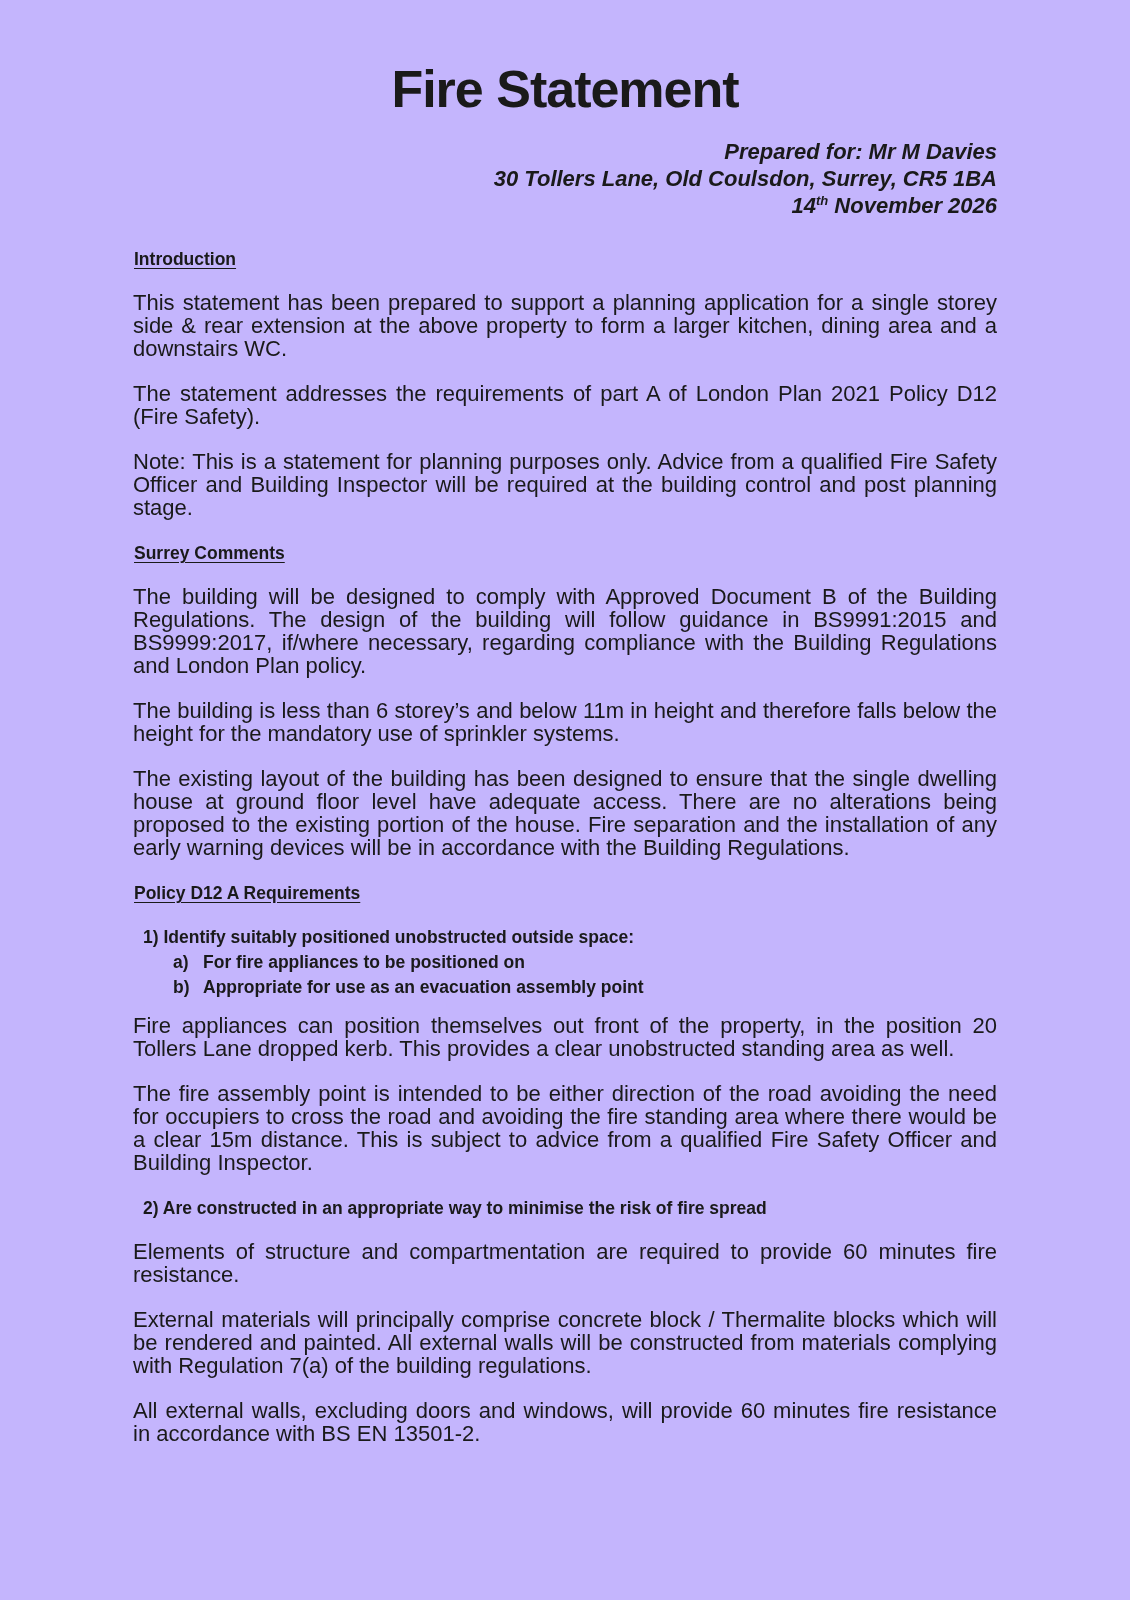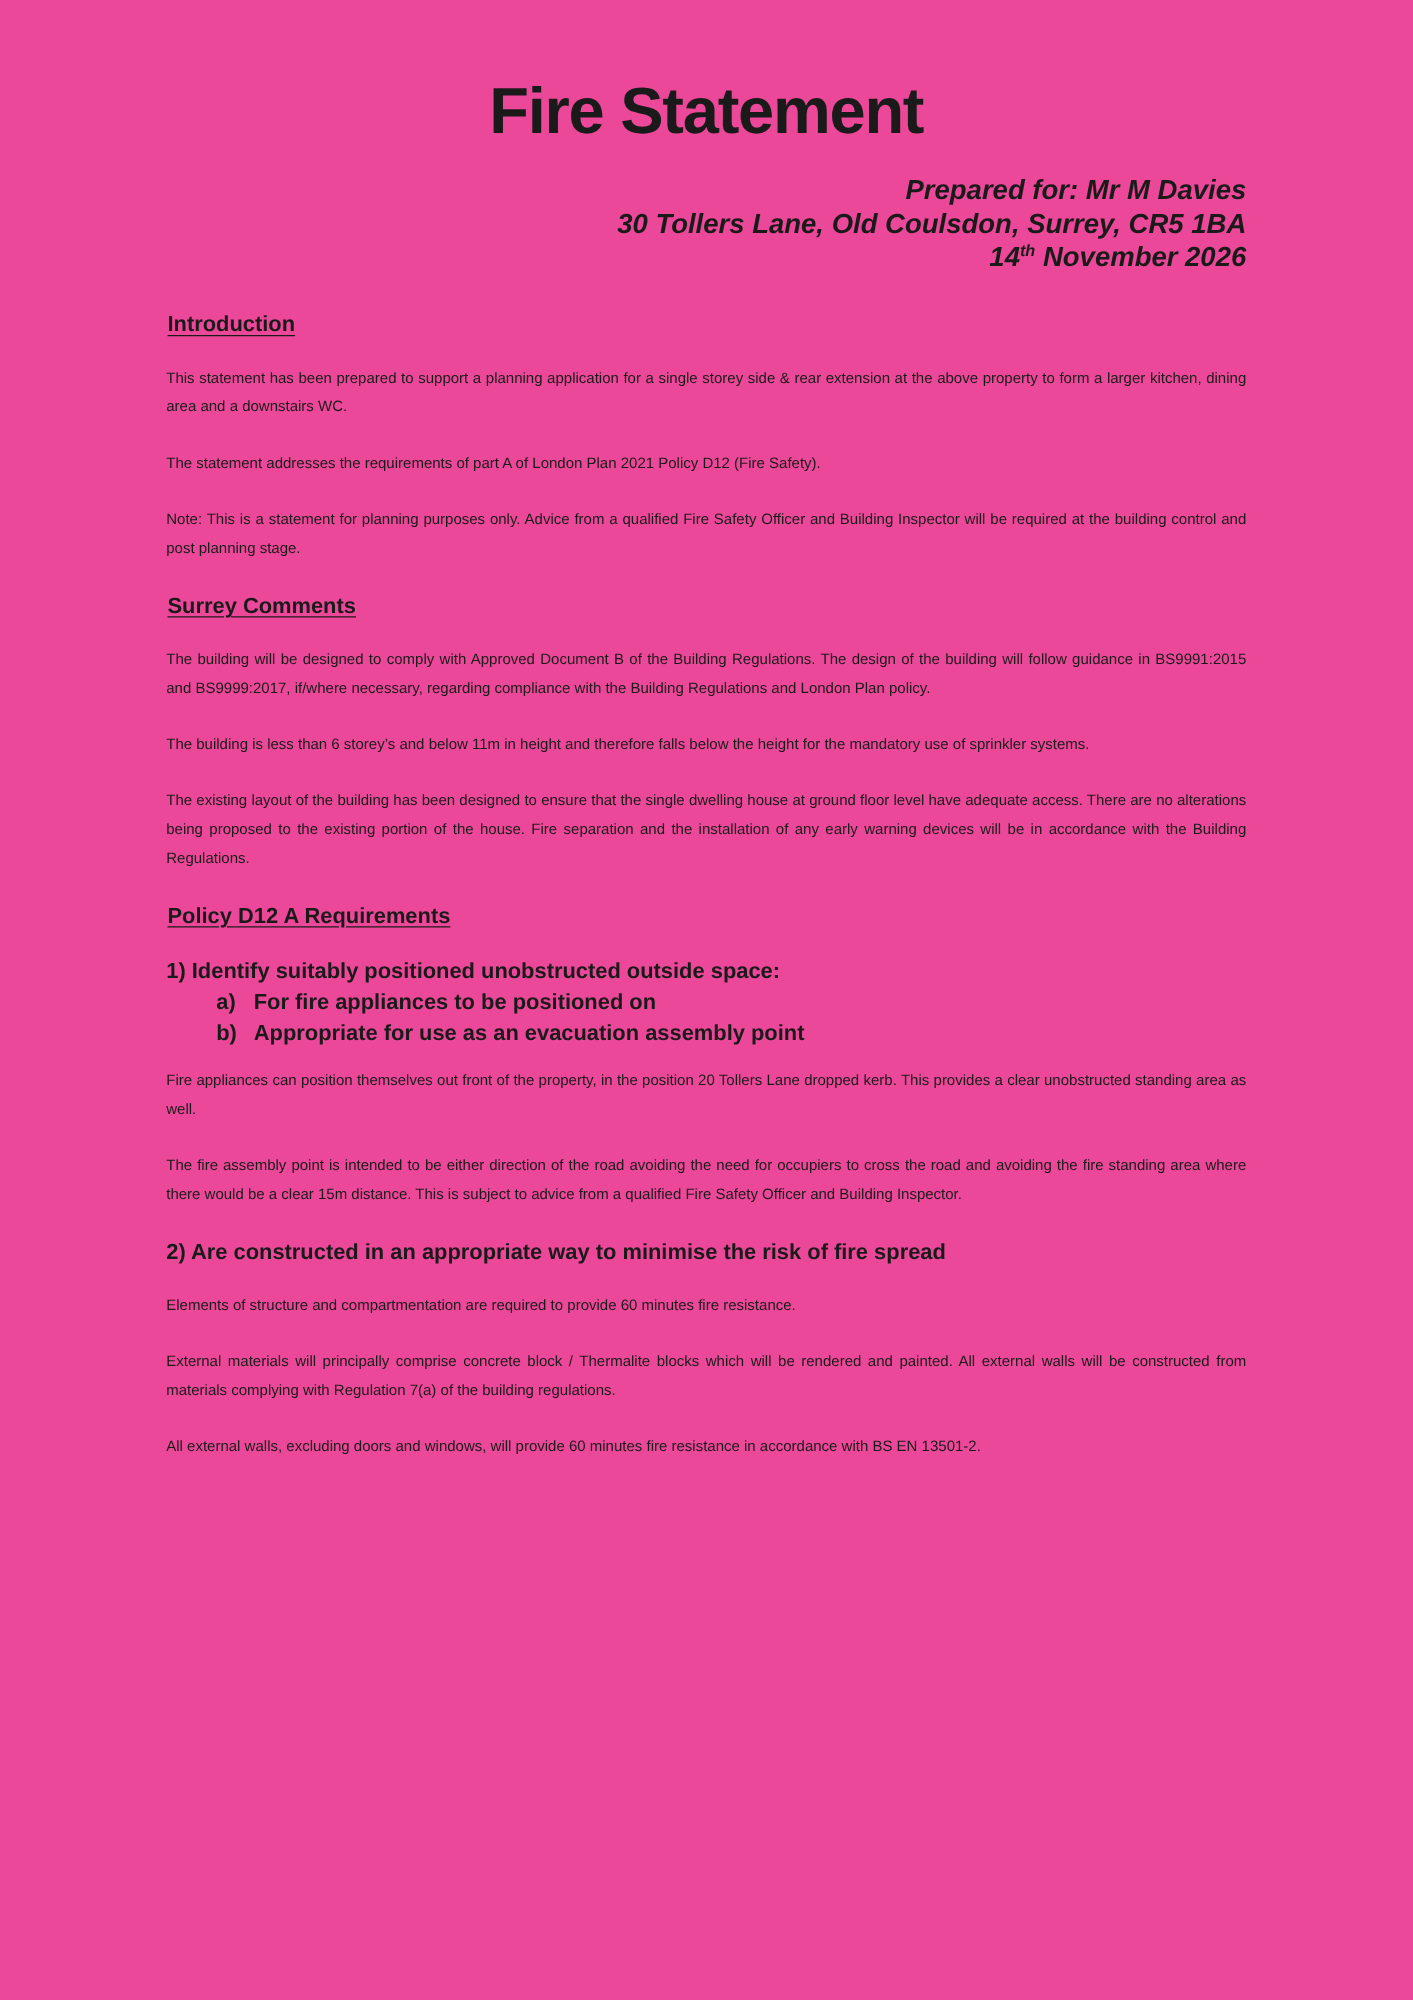--- a/index.html
+++ b/index.html
@@ -8,21 +8,21 @@
     height: 1600px;
     font-family: "Liberation Sans", "DejaVu Sans", sans-serif;
     color: #1a1a1a;
     -webkit-font-smoothing: antialiased;
   }
   .page {
     box-sizing: border-box;
     width: 1130px;
     height: 1600px;
     padding: 60px 133px 40px 133px;
-    background: #ec4899;
+    background: #c4b5fd;
     overflow: hidden;
   }
   .doc-title {
     font-size: 52px;
     font-weight: 700;
     text-align: center;
     line-height: 58px;
     margin: 0 0 20px 0;
     letter-spacing: -1px;
   }
@@ -43,25 +43,25 @@
     font-weight: 700;
     text-decoration: underline;
     text-underline-offset: 3px;
     line-height: 24px;
     margin: 8px 0 20px 1px;
   }
   .sub-heading {
     font-size: 17.5px;
     font-weight: 700;
     line-height: 24px;
-    margin: 8px 0 20px 0;
+    margin: 8px 0 20px 10px;
   }
   .sub-heading.tight { margin-bottom: 1px; }
   p.body-text {
-    font-size: 12px;
+    font-size: 22px;
     line-height: 23px;
     text-align: justify;
     margin: 0 0 22px 0;
   }
   .sub-list {
     margin: 0 0 14px 0;
   }
   .sub-item {
     padding-left: 40px;
     font-size: 17.5px;

